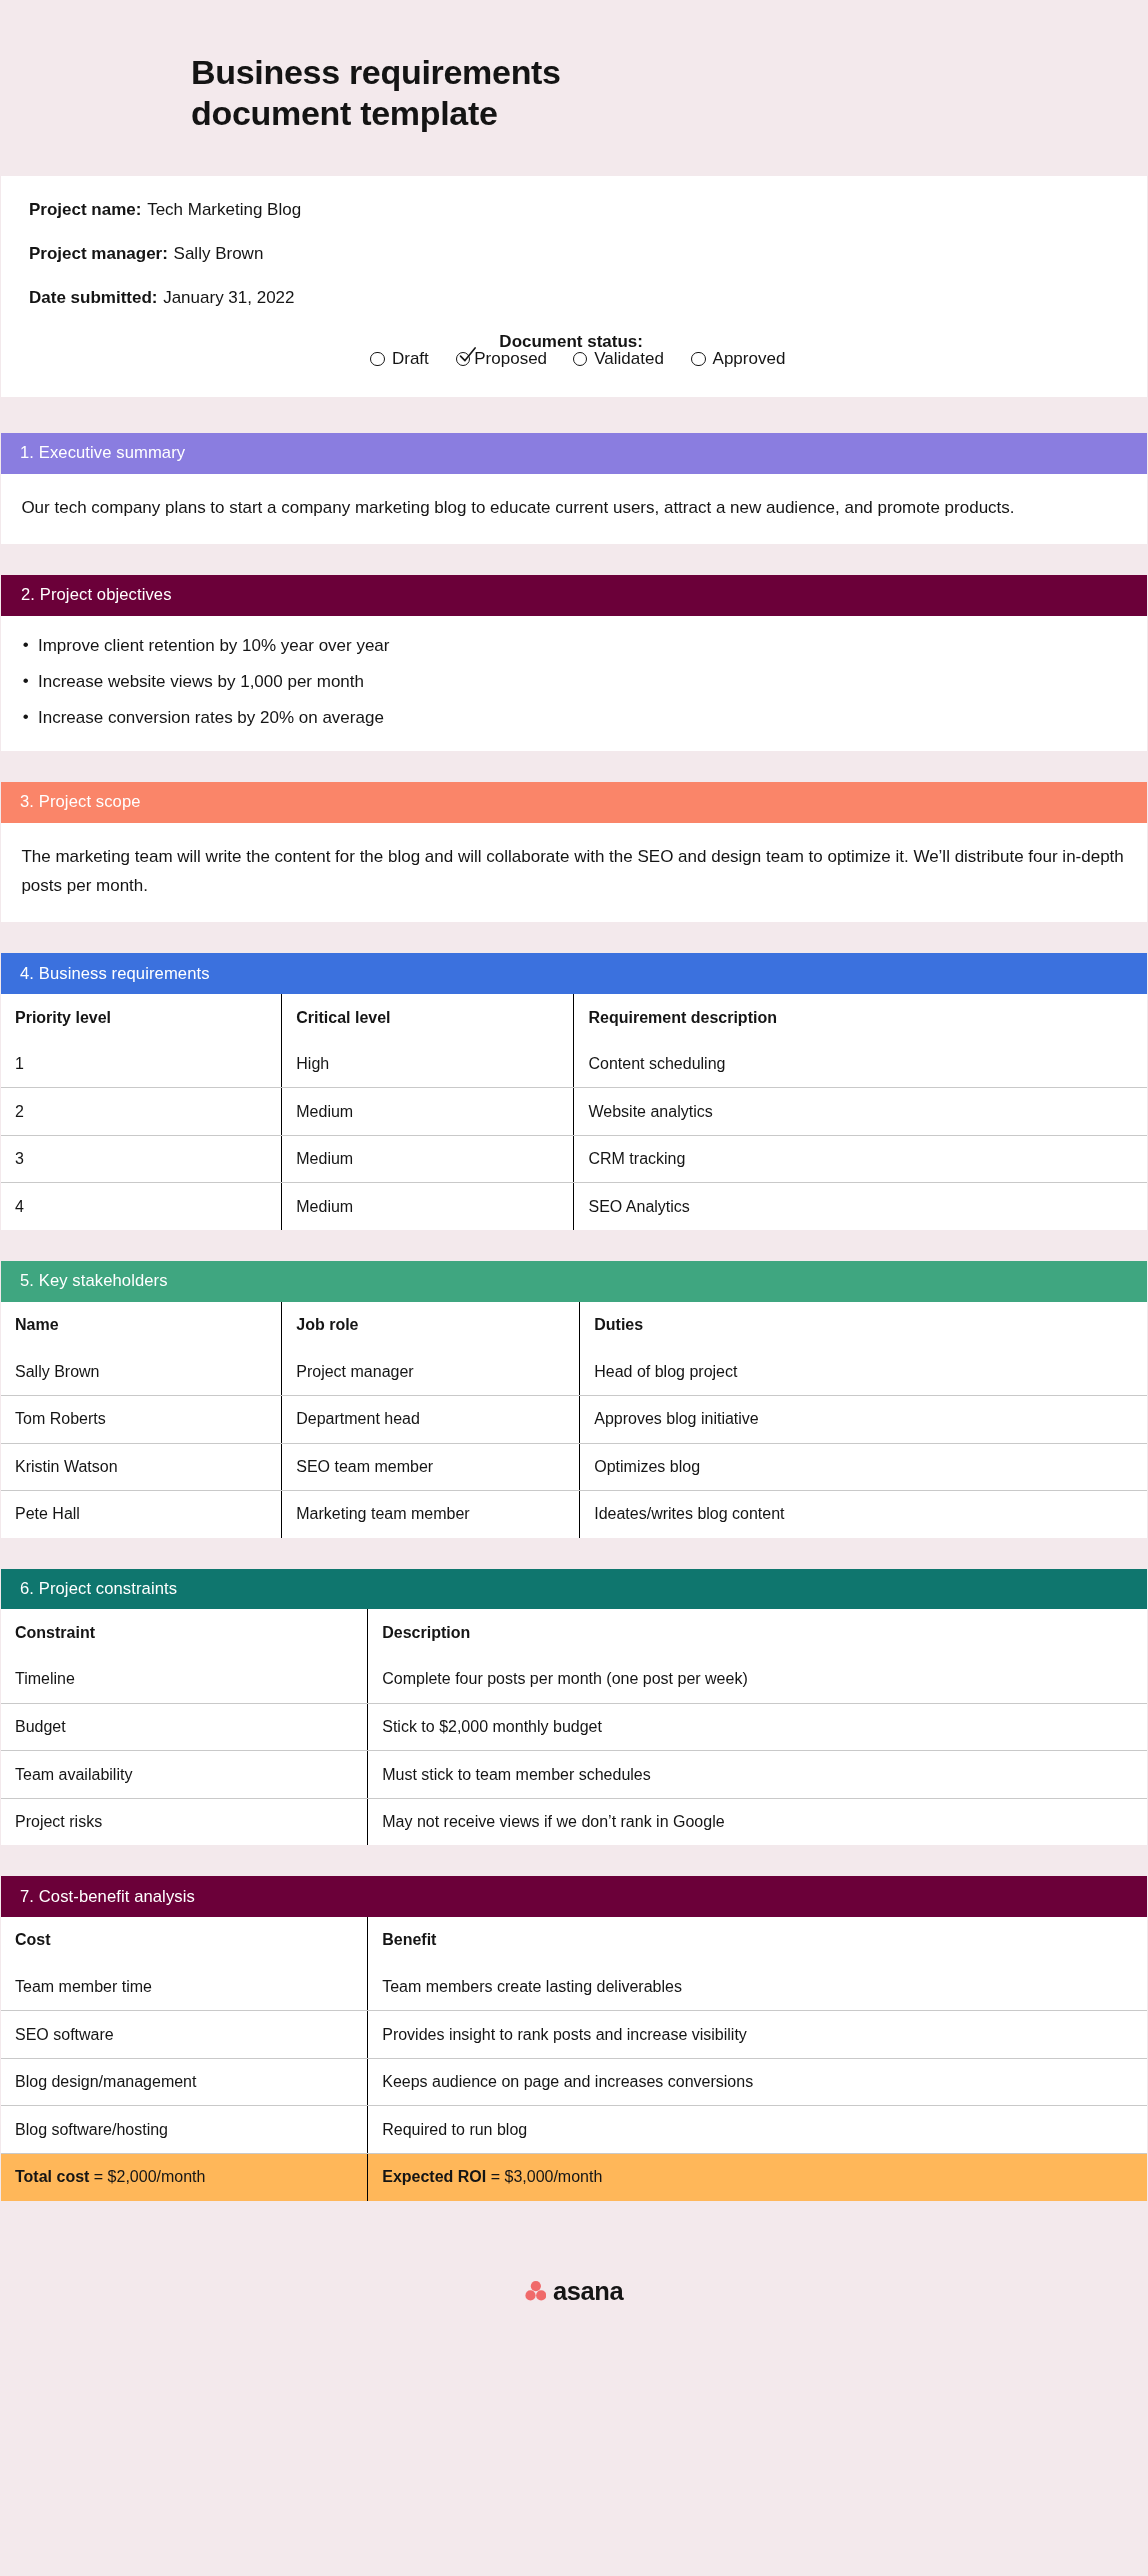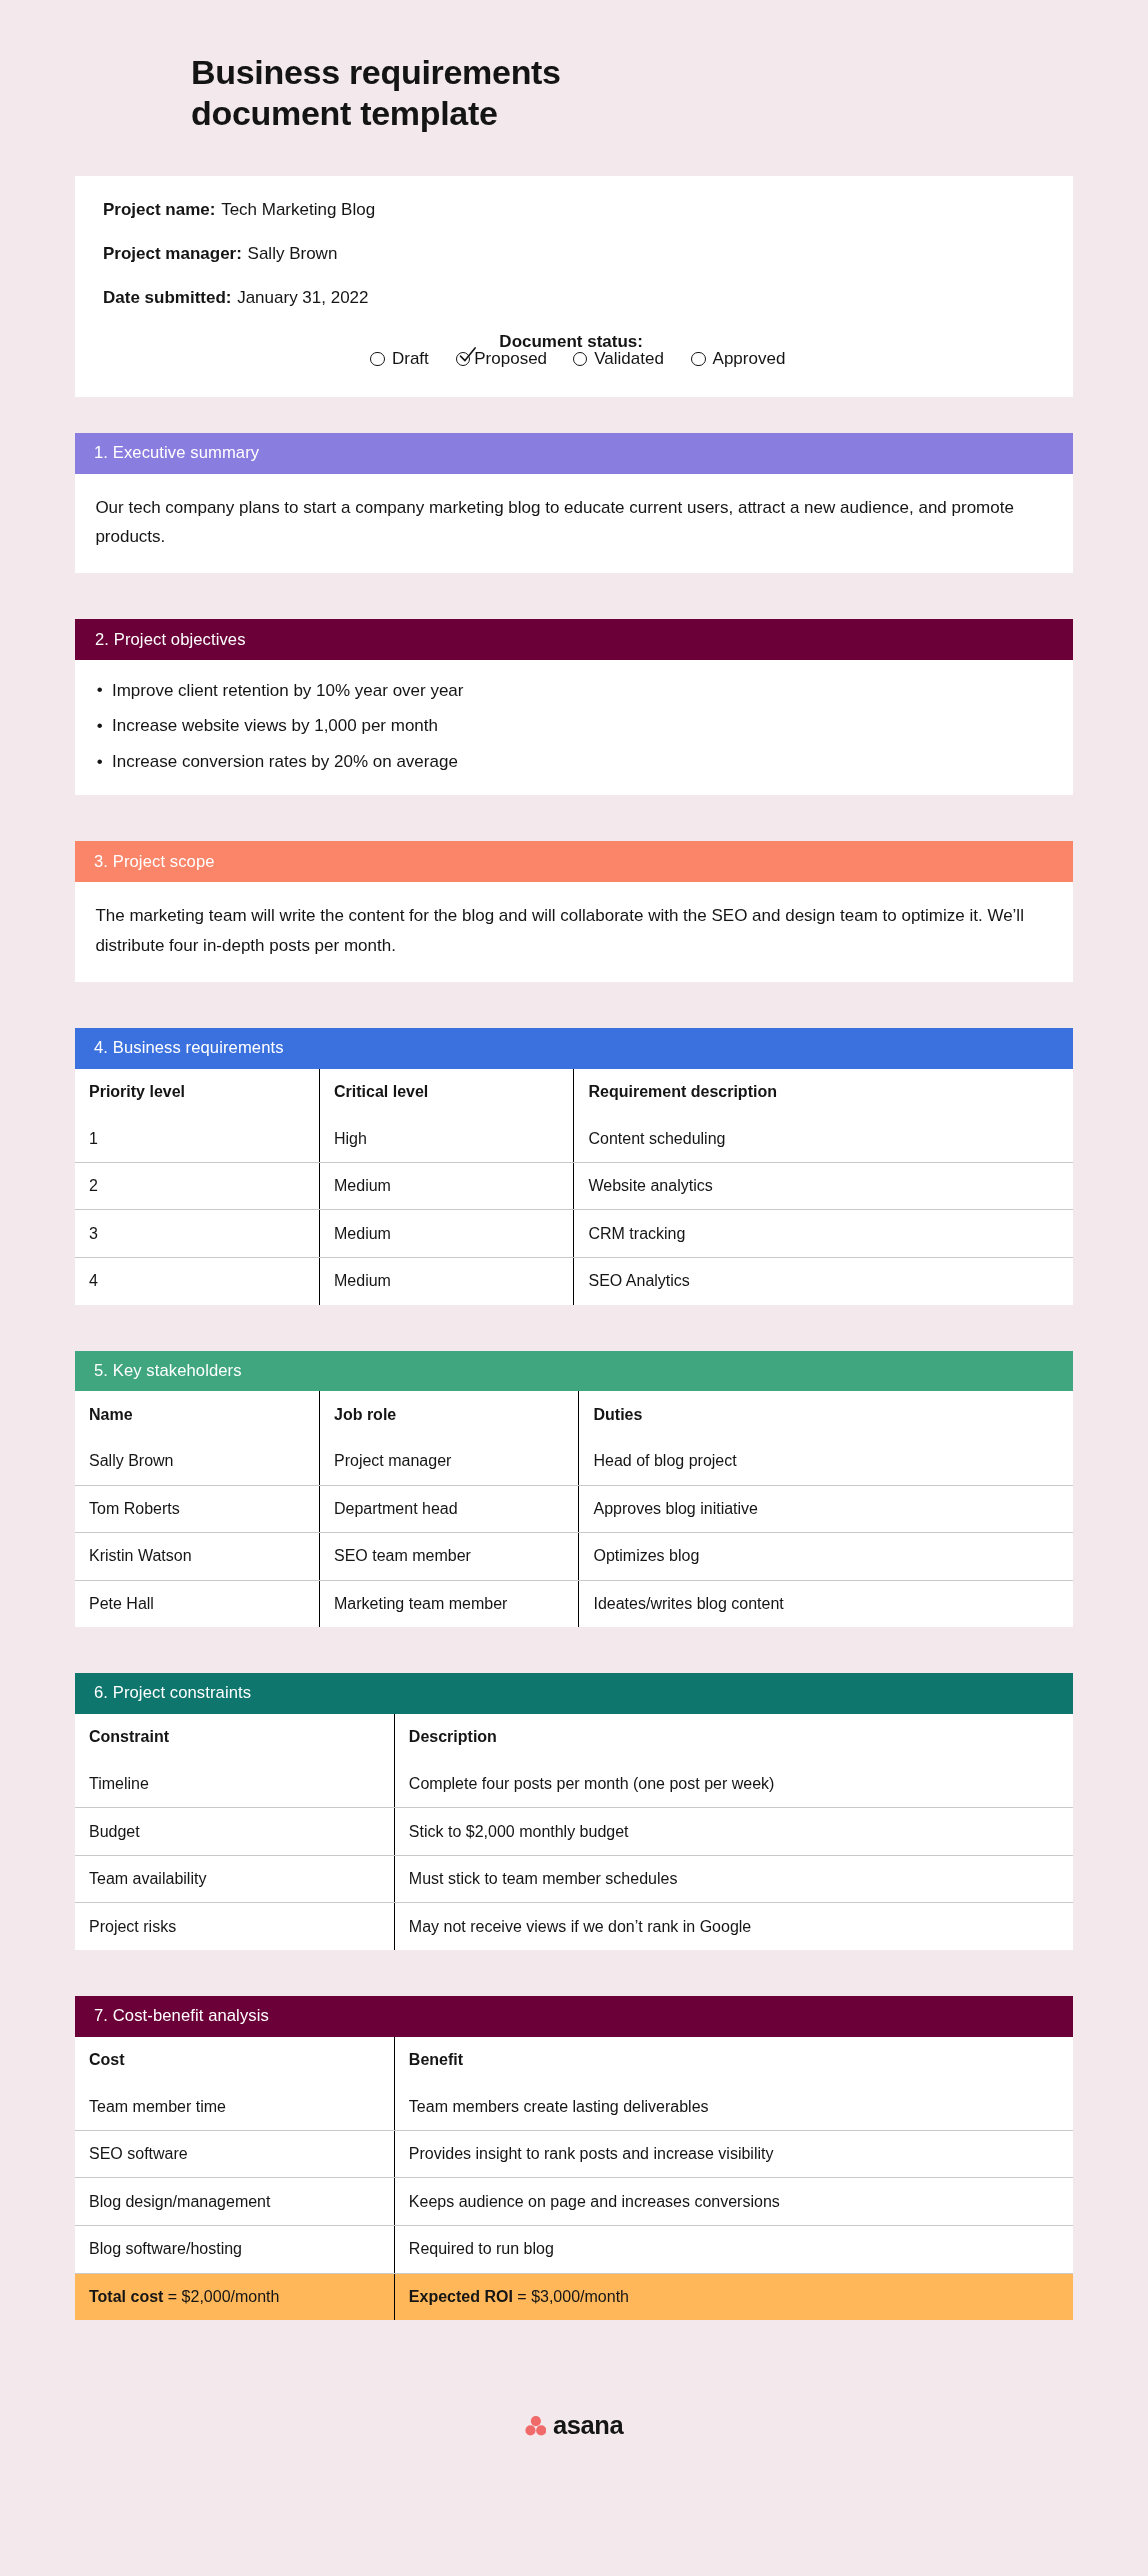--- a/index.html
+++ b/index.html
@@ -27,21 +27,21 @@
     line-height: 1.22;
     font-weight: 700;
     color: #141414;
     letter-spacing: -0.3px;
     padding: 52px 191px 0 191px;
   }
   .doc-title .line { display: block; }
 
   
   .content {
-    width: 998px;
+    width: 1146px;
     margin: 0 auto;
     padding-top: 41px;
   }
 
   
   .meta-card {
     background: #FFFFFF;
     padding: 25.5px 28px 28px 28px;
     margin-bottom: 36px;
   }
@@ -81,21 +81,21 @@
   .status-opt.checked { margin-right: 25.5px; }
   .status-opt.checked .radio { margin-right: 3.8px; }
   .check-mark {
     position: absolute;
     left: 1.3px; top: -7px;
     width: 19px; height: 19px;
     pointer-events: none;
   }
 
   
-  .section { margin-bottom: 46px; }
+  .section { margin-bottom: 31px; }
   .section-header {
     padding: 10.2px 19px 11.5px 19px;
     font-size: 16.6px;
     font-weight: 500;
     color: #FFFFFF;
     line-height: 1.15;
     letter-spacing: 0.1px;
   }
   .section-body {
     background: #FFFFFF;

